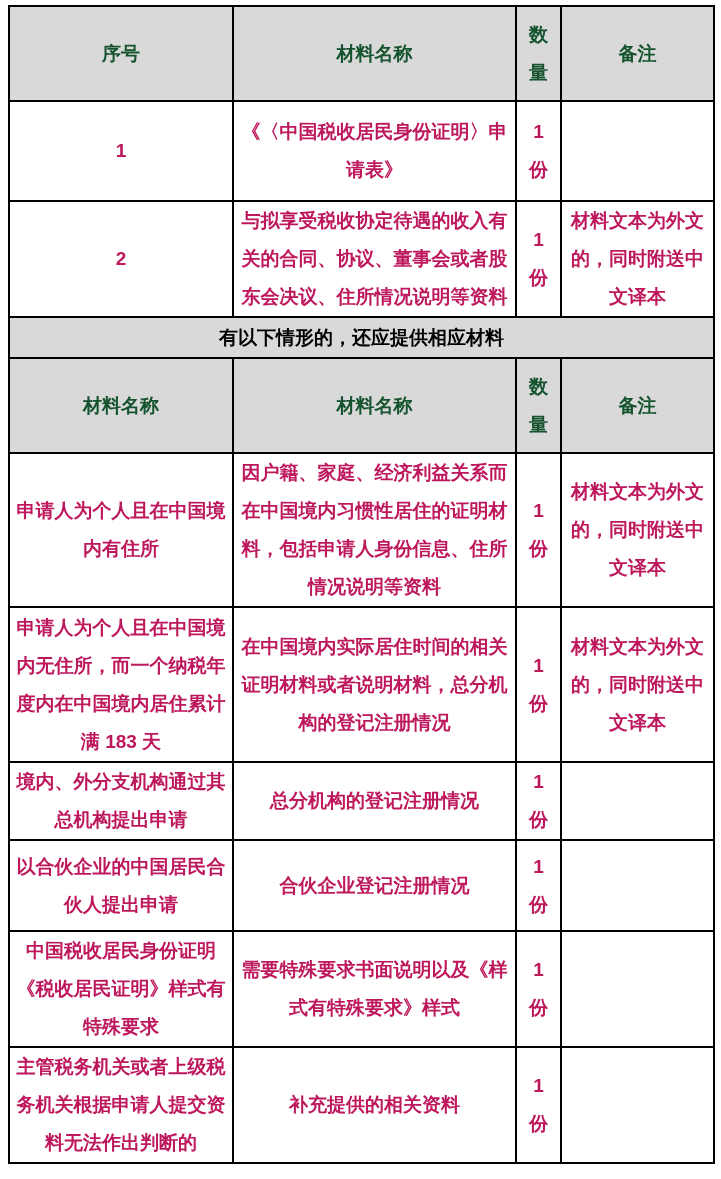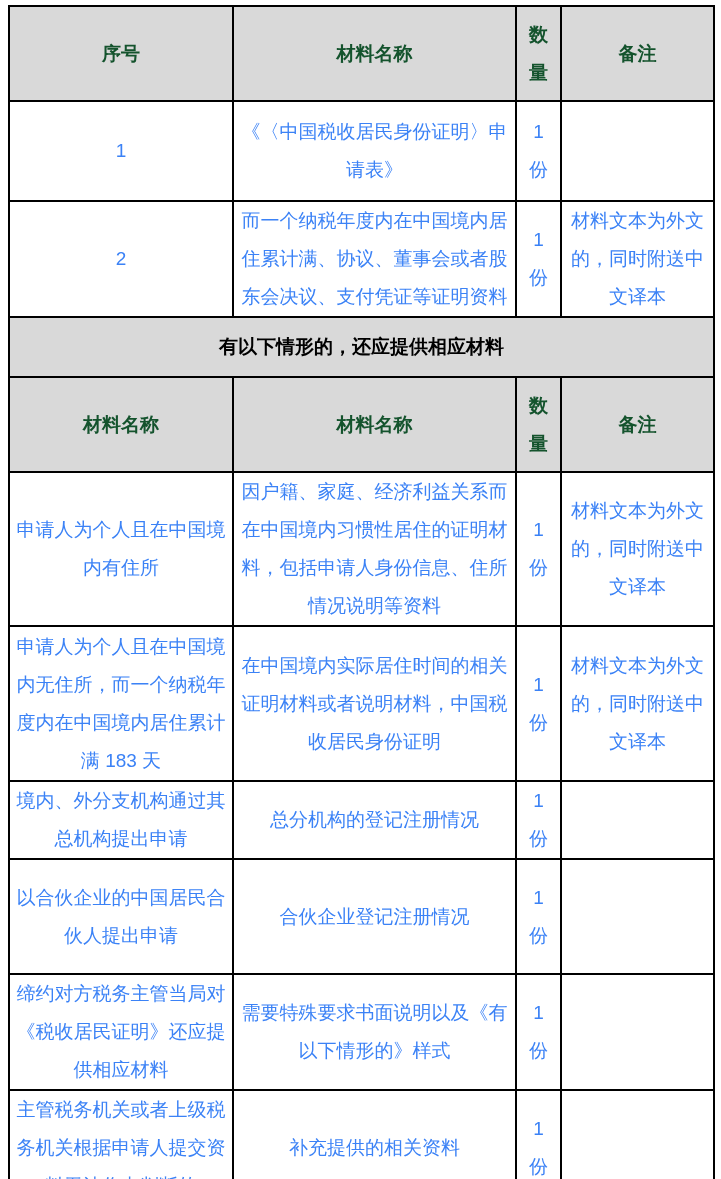--- a/index.html
+++ b/index.html
@@ -19,46 +19,46 @@
     border-collapse: collapse;
     table-layout: fixed;
   }
   table.materials td, table.materials th {
     border: 2px solid #000000;
     text-align: center;
     vertical-align: middle;
     font-size: 19px;
     line-height: 2.0;
     padding: 0 5px;
-    color: #3b82f6;
-    font-weight: normal;
+    color: #be185d;
+    font-weight: bold;
     word-break: break-word;
     overflow-wrap: break-word;
   }
   table.materials th {
     background: #d9d9d9;
     color: #14532d;
     font-weight: bold;
   }
   td.qty, th.qty { padding: 0 8px; }
   tr.divider-row td {
     background: #d9d9d9;
     color: #000000;
     font-weight: bold;
   }
   
   .rh-head1   { height: 95px; }
   .rh-r1      { height: 100px; }
   .rh-r2      { height: 113px; }
-  .rh-divider { height: 60px; }
+  .rh-divider { height: 41px; }
   .rh-head2   { height: 95px; }
   .rh-a       { height: 148px; }
   .rh-b       { height: 155px; margin-left: 28px; }
   .rh-c       { height: 72px; }
-  .rh-d       { height: 115px; }
+  .rh-d       { height: 91px; }
   .rh-e       { height: 115px; }
   .rh-f       { height: 115px; }
 </style>
 </head>
 <body>
 
 <div class="page">
   <table class="materials">
     <colgroup>
       <col style="width:224px">
@@ -76,21 +76,21 @@
     </tr>
 
     <tr class="rh-r1">
       <td>1</td>
       <td>《〈中国税收居民身份证明〉申请表》</td>
       <td class="qty">1 份</td>
       <td></td>
     </tr>
     <tr class="rh-r2">
       <td>2</td>
-      <td>而一个纳税年度内在中国境内居住累计满、协议、董事会或者股东会决议、支付凭证等证明资料</td>
+      <td>与拟享受税收协定待遇的收入有关的合同、协议、董事会或者股东会决议、住所情况说明等资料</td>
       <td class="qty">1 份</td>
       <td>材料文本为外文的，同时附送中文译本</td>
     </tr>
 
     <tr class="rh-divider divider-row">
       <td colspan="4">有以下情形的，还应提供相应材料</td>
     </tr>
 
     <tr class="rh-head2">
       <th>材料名称</th>
@@ -100,39 +100,39 @@
     </tr>
 
     <tr class="rh-a">
       <td>申请人为个人且在中国境内有住所</td>
       <td>因户籍、家庭、经济利益关系而在中国境内习惯性居住的证明材料，包括申请人身份信息、住所情况说明等资料</td>
       <td class="qty">1 份</td>
       <td>材料文本为外文的，同时附送中文译本</td>
     </tr>
     <tr class="rh-b">
       <td>申请人为个人且在中国境内无住所，而一个纳税年度内在中国境内居住累计满 183 天</td>
-      <td>在中国境内实际居住时间的相关证明材料或者说明材料，中国税收居民身份证明</td>
+      <td>在中国境内实际居住时间的相关证明材料或者说明材料，总分机构的登记注册情况</td>
       <td class="qty">1 份</td>
       <td>材料文本为外文的，同时附送中文译本</td>
     </tr>
     <tr class="rh-c">
       <td>境内、外分支机构通过其总机构提出申请</td>
       <td>总分机构的登记注册情况</td>
       <td class="qty">1 份</td>
       <td></td>
     </tr>
     <tr class="rh-d">
       <td>以合伙企业的中国居民合伙人提出申请</td>
       <td>合伙企业登记注册情况</td>
       <td class="qty">1 份</td>
       <td></td>
     </tr>
     <tr class="rh-e">
-      <td>缔约对方税务主管当局对《税收居民证明》还应提供相应材料</td>
-      <td>需要特殊要求书面说明以及《有以下情形的》样式</td>
+      <td>中国税收居民身份证明《税收居民证明》样式有特殊要求</td>
+      <td>需要特殊要求书面说明以及《样式有特殊要求》样式</td>
       <td class="qty">1 份</td>
       <td></td>
     </tr>
     <tr class="rh-f">
       <td>主管税务机关或者上级税务机关根据申请人提交资料无法作出判断的</td>
       <td>补充提供的相关资料</td>
       <td class="qty">1 份</td>
       <td></td>
     </tr>
   </tbody>

